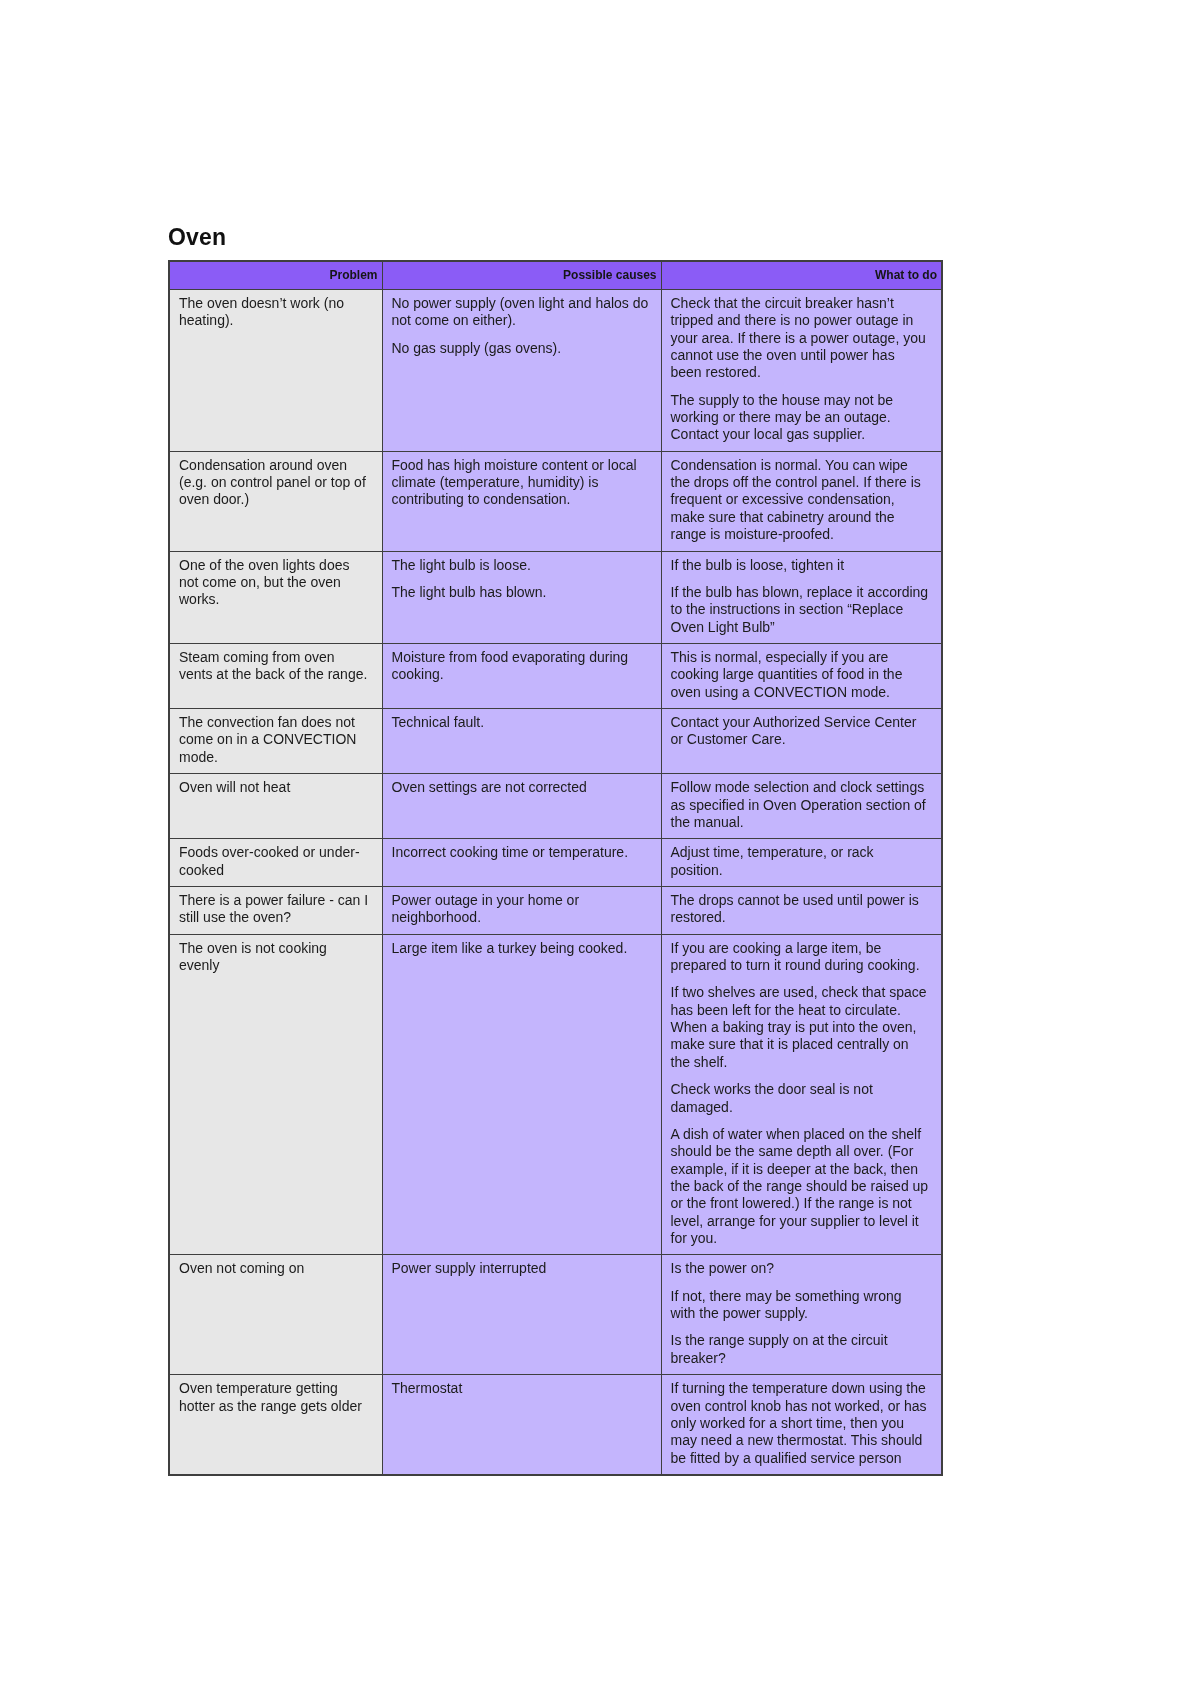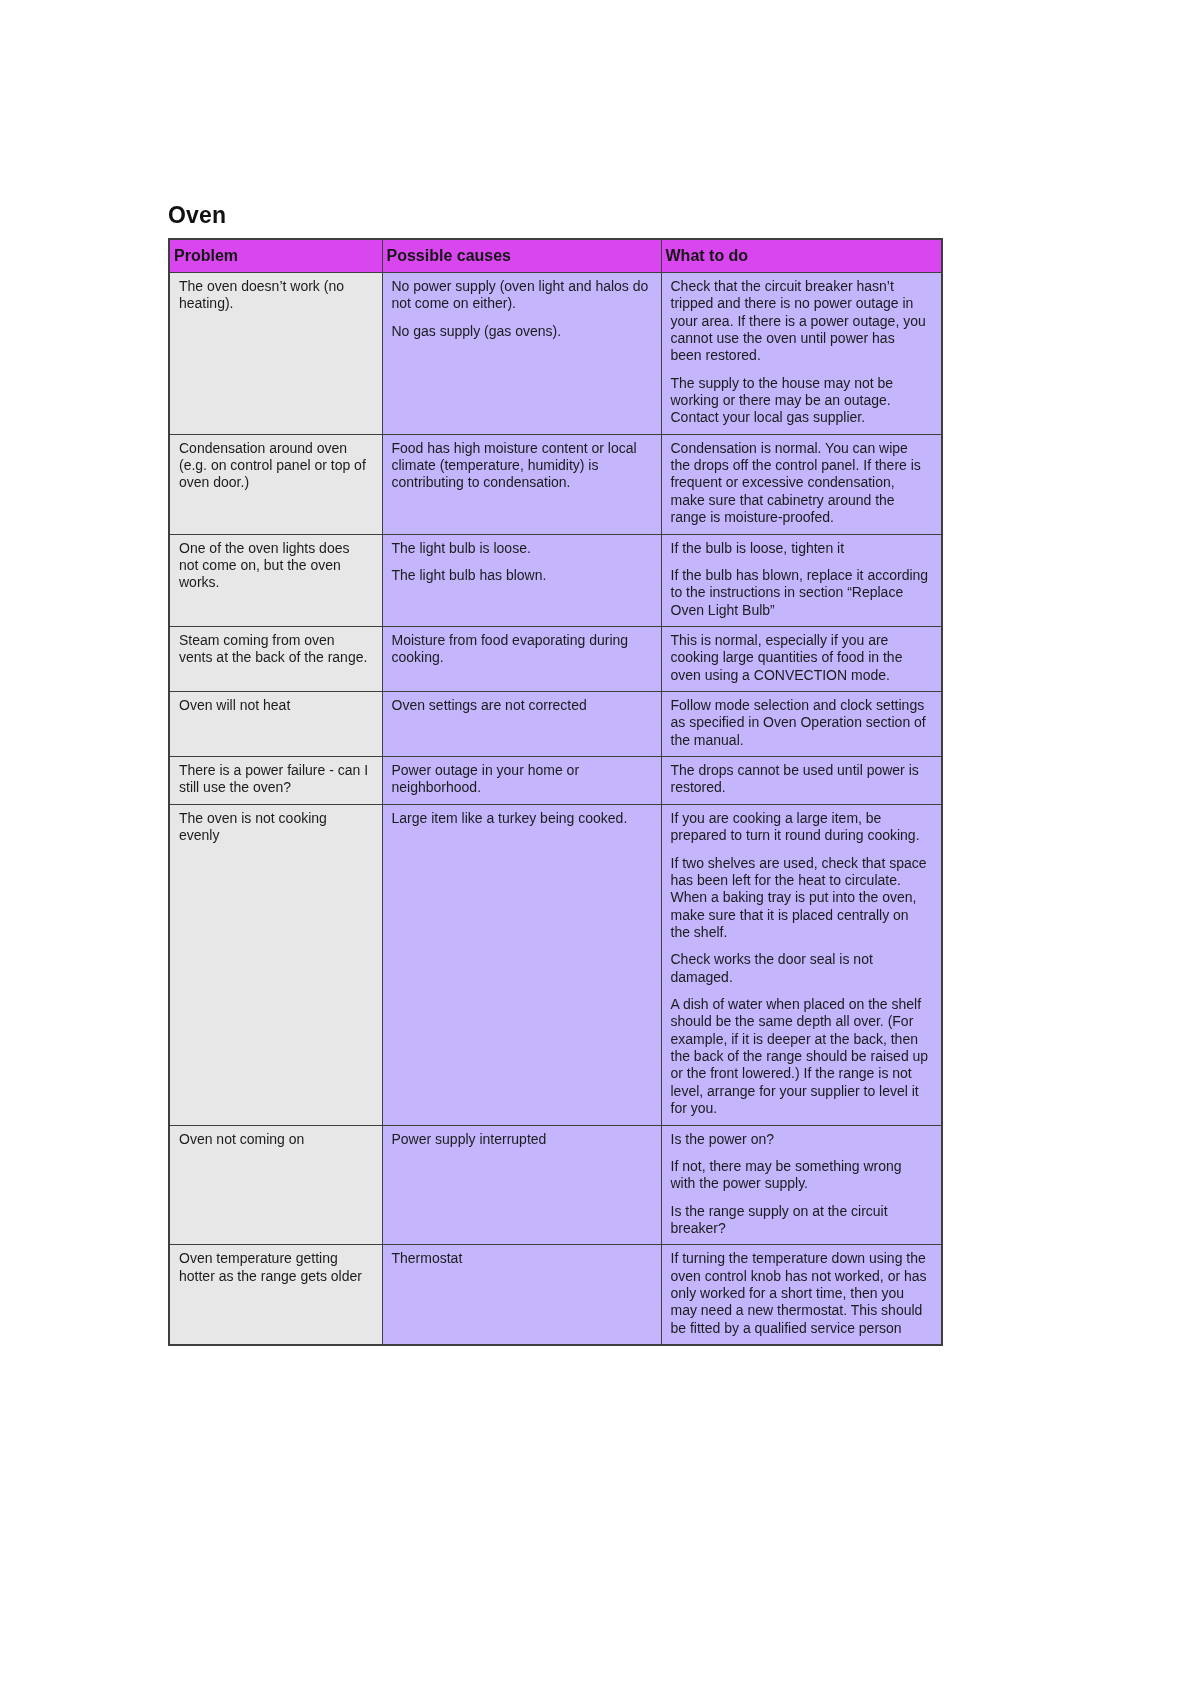--- a/index.html
+++ b/index.html
@@ -12,21 +12,21 @@
     width: 1194px;
     height: 1686px;
     position: relative;
     overflow: hidden;
     font-family: "Liberation Sans", sans-serif;
     color: #1c1c1c;
   }
   .page {
     position: absolute;
     left: 168px;
-    top: 202px;
+    top: 224px;
     width: 903px;
   }
   .title {
     font-size: 23px;
     font-weight: bold;
     color: #111111;
     margin: 0 0 9px 0;
     letter-spacing: 0.2px;
   }
   table.trouble-table {
@@ -40,24 +40,24 @@
   col.col-actions  { width: 281px; }
   th, td {
     border: 1px solid #3f3f3f;
     vertical-align: top;
     font-size: 14px;
     line-height: 1.24;
     padding: 5px 12px 7px 9px;
     word-wrap: break-word;
   }
   th {
-    background: #d946ef;
+    background: #8b5cf6;
     font-weight: bold;
-    font-size: 16px;
-    text-align: left;
+    font-size: 12px;
+    text-align: right;
     padding: 6px 4px;
     color: #161616;
   }
   td.cell-problem {
     background: #e7e7e7;
   }
   td.cell-causes, td.cell-actions {
     background: #c4b5fd;
   }
   td p {
@@ -129,27 +129,49 @@
           </td>
           <td class="cell-causes">
             <p>Moisture from food evaporating during cooking.</p>
           </td>
           <td class="cell-actions">
             <p>This is normal, especially if you are cooking large quantities of food in the oven using a CONVECTION mode.</p>
           </td>
         </tr>
         <tr>
           <td class="cell-problem">
+            <p>The convection fan does not come on in a CONVECTION mode.</p>
+          </td>
+          <td class="cell-causes">
+            <p>Technical fault.</p>
+          </td>
+          <td class="cell-actions">
+            <p>Contact your Authorized Service Center or Customer Care.</p>
+          </td>
+        </tr>
+        <tr>
+          <td class="cell-problem">
             <p>Oven will not heat</p>
           </td>
           <td class="cell-causes">
             <p>Oven settings are not corrected</p>
           </td>
           <td class="cell-actions">
             <p>Follow mode selection and clock settings as specified in Oven Operation section of the manual.</p>
+          </td>
+        </tr>
+        <tr>
+          <td class="cell-problem">
+            <p>Foods over-cooked or under-cooked</p>
+          </td>
+          <td class="cell-causes">
+            <p>Incorrect cooking time or temperature.</p>
+          </td>
+          <td class="cell-actions">
+            <p>Adjust time, temperature, or rack position.</p>
           </td>
         </tr>
         <tr>
           <td class="cell-problem">
             <p>There is a power failure - can I still use the oven?</p>
           </td>
           <td class="cell-causes">
             <p>Power outage in your home or neighborhood.</p>
           </td>
           <td class="cell-actions">

